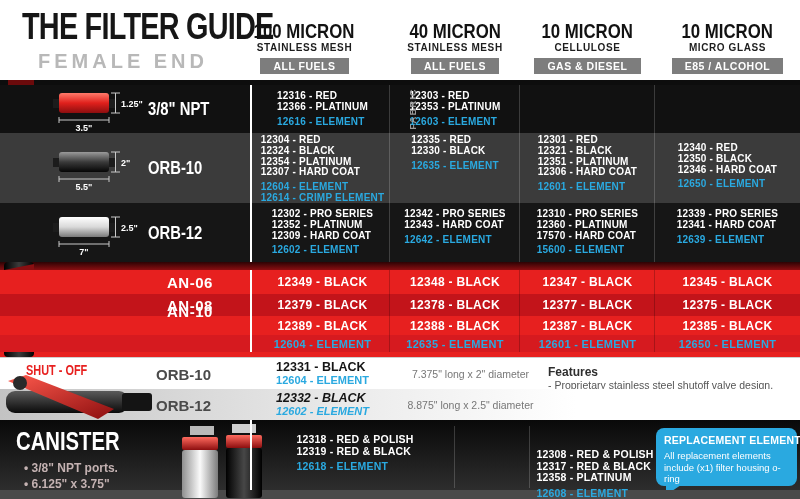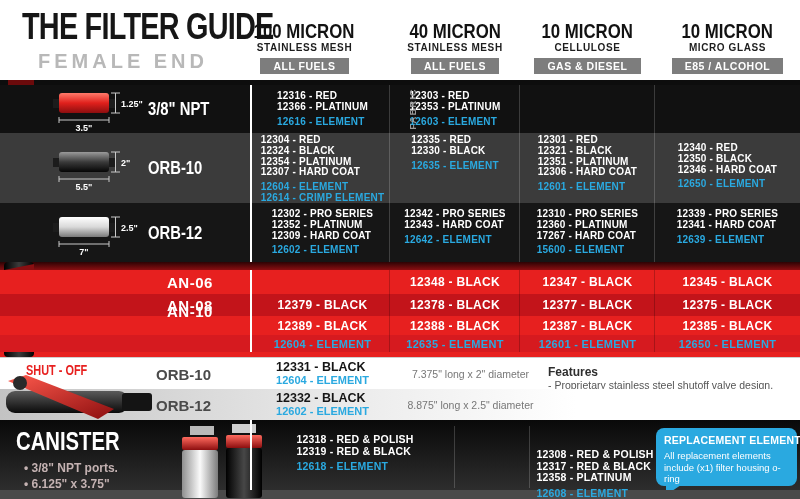--- a/index.html
+++ b/index.html
@@ -247,21 +247,21 @@
             <div class="pline">12343 - HARD COAT</div>
             <div class="egroup">
               <div class="eline">12642 - ELEMENT</div>
             </div>
           </div>
         </div>
         <div class="cell" style="left: 520px; width: 135px; top: 0px; height: 59px;">
           <div class="cellinner" style="padding-top: 6px;">
             <div class="pline">12310 - PRO SERIES</div>
             <div class="pline">12360 - PLATINUM</div>
-            <div class="pline">17267 - HARD COAT</div>
+            <div class="pline">17570 - HARD COAT</div>
             <div class="egroup">
               <div class="eline">15600 - ELEMENT</div>
             </div>
           </div>
         </div>
         <div class="cell" style="left: 655px; width: 145px; top: 0px; height: 59px;">
           <div class="cellinner" style="padding-top: 6px;">
             <div class="pline">12339 - PRO SERIES</div>
             <div class="pline">12341 - HARD COAT</div>
             <div class="egroup">
@@ -302,20 +302,21 @@
   <rect x="1" y="13" width="8" height="9" fill="#1c1c1c"></rect>
   <rect x="55" y="13" width="8" height="9" fill="#1c1c1c"></rect>
   <rect x="7" y="7" width="50" height="20" rx="3" fill="url(#fgm)"></rect>
   <path d="M59 7 h9 M59 27 h9 M63.5 7 v20" stroke="#c9c9c9" stroke-width="1" fill="none"></path>
   <text x="69" y="21" fill="#fff" font-size="9" font-weight="bold" font-family="Liberation Sans,sans-serif">2"</text>
   <path d="M7 31 v6 M57 31 v6 M7 34 h50" stroke="#c9c9c9" stroke-width="1"></path>
   <text x="32" y="45" fill="#fff" font-size="9" font-weight="bold" text-anchor="middle" font-family="Liberation Sans,sans-serif">5.5"</text>
   </svg></div>
       <div class="mband" style="top: 8px; height: 24px; background: var(--red);"></div>
       <div class="anlabel" style="top: 12px;">AN-06</div>
+      <div class="mcell" style="left: 255px; width: 135px; top: 8px; height: 24px;">12349 - BLACK</div>
       <div class="mcell" style="left: 390px; width: 130px; top: 8px; height: 24px;">12348 - BLACK</div>
       <div class="mcell" style="left: 520px; width: 135px; top: 8px; height: 24px;">12347 - BLACK</div>
       <div class="mcell" style="left: 655px; width: 145px; top: 8px; height: 24px;">12345 - BLACK</div>
       <div class="mband" style="top: 32px; height: 22px; background: var(--red-dark);"></div>
       <div class="anlabel" style="top: 35px;">AN-08</div>
       <div class="mcell" style="left: 255px; width: 135px; top: 32px; height: 22px;">12379 - BLACK</div>
       <div class="mcell" style="left: 390px; width: 130px; top: 32px; height: 22px;">12378 - BLACK</div>
       <div class="mcell" style="left: 520px; width: 135px; top: 32px; height: 22px;">12377 - BLACK</div>
       <div class="mcell" style="left: 655px; width: 145px; top: 32px; height: 22px;">12375 - BLACK</div>
       <div class="mband" style="top: 54px; height: 19px; background: var(--red);"></div>
@@ -351,21 +352,21 @@
           <div class="cellinner" style="padding-top: 3px;">
             <div class="sopart">12331 - BLACK</div>
             <div class="soelem">12604 - ELEMENT</div>
           </div>
         </div>
         <div class="sonote" style="top: 0px; height: 31px;">7.375" long x 2" diameter</div>
       </div>
       <div class="sorow sorow2" style="top: 31px; height: 32px;">
         <div class="solabel" style="top: 8px;">ORB-12</div>
         <div class="cell" style="left: 255px; width: 135px; top: 0px; height: 32px;">
-          <div class="cellinner" style="padding-top: 3px;">
+          <div class="cellinner" style="padding-top: 3px; font-style: italic;">
             <div class="sopart">12332 - BLACK</div>
             <div class="soelem">12602 - ELEMENT</div>
           </div>
         </div>
         <div class="sonote" style="top: 0px; height: 32px;">8.875" long x 2.5" diameter</div>
       </div>
       <div class="art" style="left: 2px; top: 15px; z-index: 3;"><svg width="158" height="48" viewBox="0 0 158 48">
   <defs>
     <linearGradient id="vb" x1="0" y1="0" x2="0" y2="1">
       <stop offset="0" stop-color="#5a5a5a"></stop>

